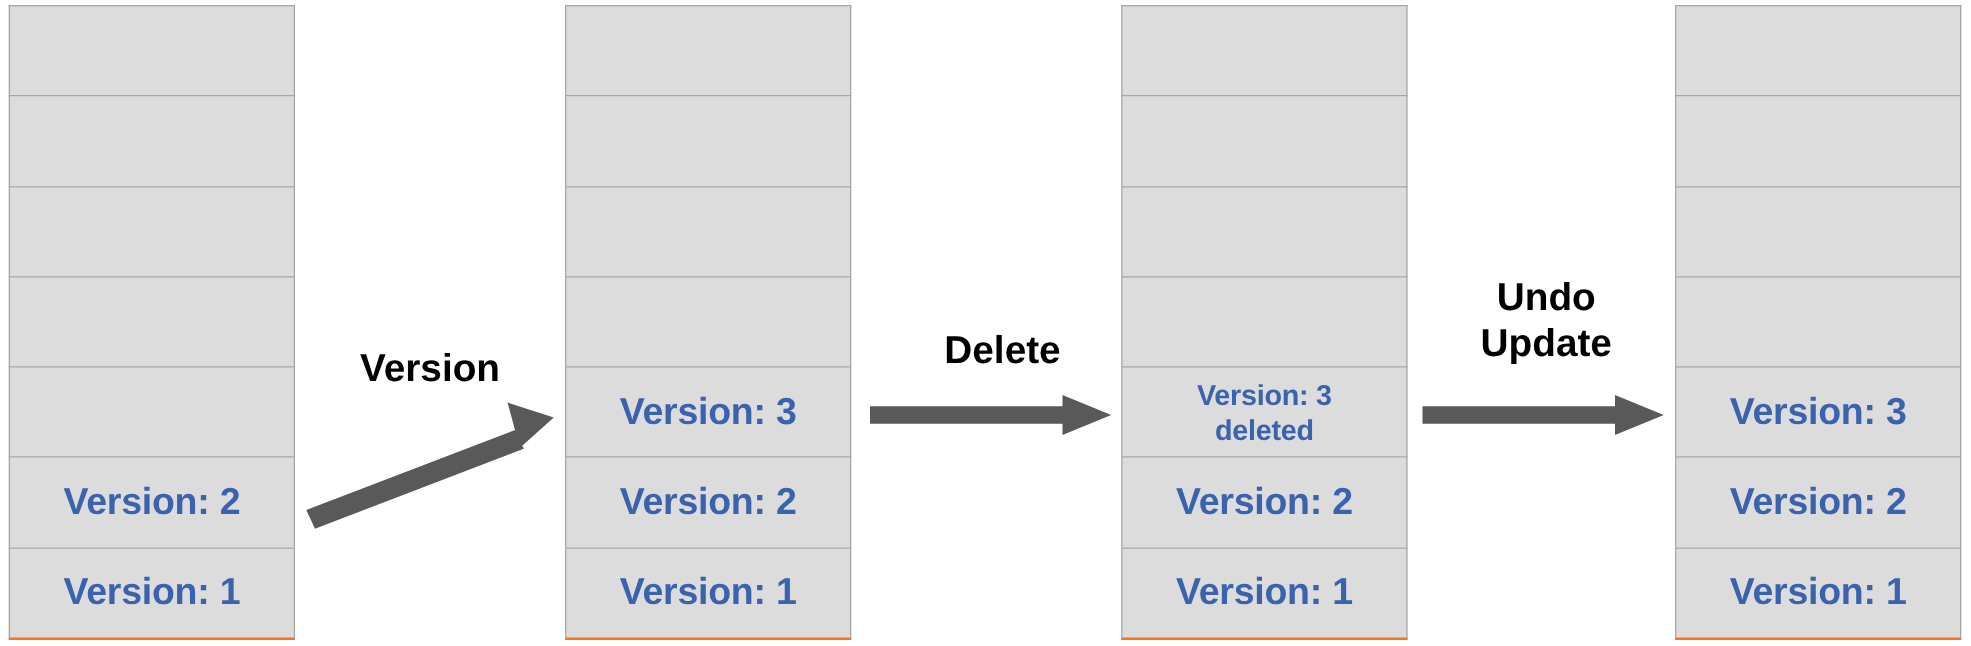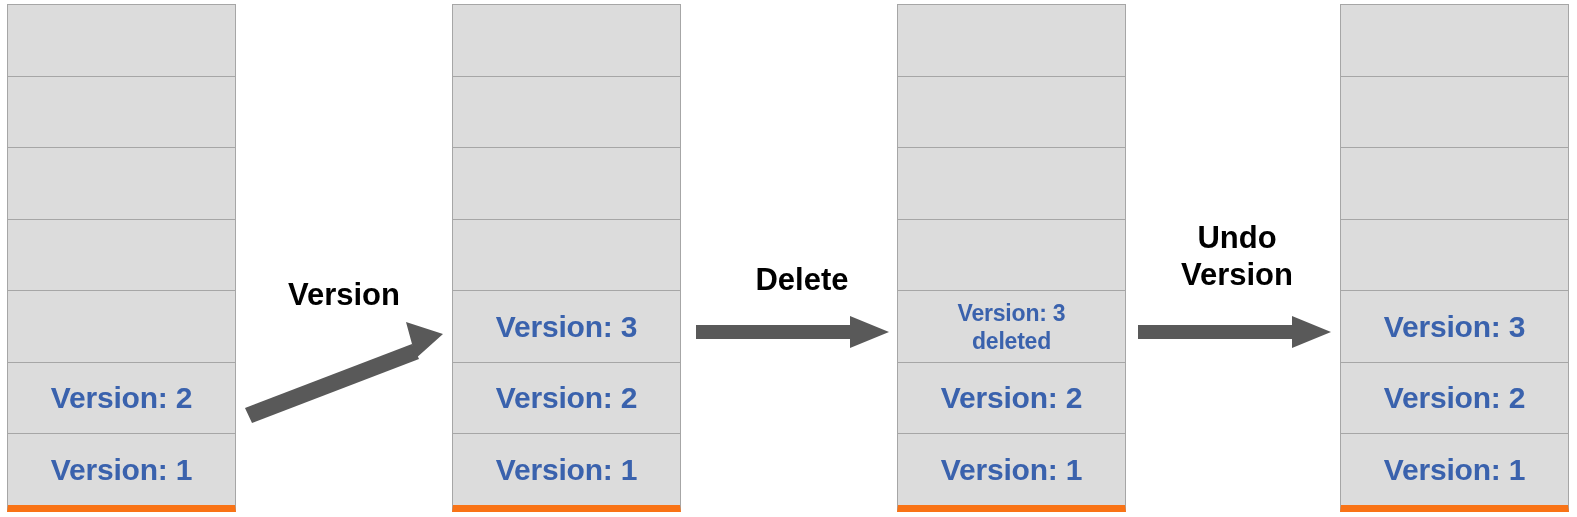--- a/index.html
+++ b/index.html
@@ -43,21 +43,21 @@
     text-align: center;
     line-height: 1.06;
     color: #3a62ad;
     font-weight: bold;
     font-size: 30px;
     letter-spacing: -0.2px;
     padding: 4px 4px;
     white-space: pre-line;
   }
   .cell:last-child {
-    border-bottom: 7px solid #f97316;
+    border-bottom: 2px solid #f97316;
     text-align: center;
   }
   .cell.empty {
     color: transparent;
   }
   .cell.small {
     font-size: 23px;
     line-height: 1.22;
   }
 
@@ -149,21 +149,21 @@
     <div class="cell empty"></div>
     <div class="cell empty"></div>
     <div class="cell small">Version: 3
 deleted</div>
     <div class="cell">Version: 2</div>
     <div class="cell">Version: 1</div>
   </div>
 
   <div class="arrow-group" id="arrow-undo-group">
     <div class="arrow-label" id="label-undo">Undo
-Version</div>
+Update</div>
     <svg class="arrow-svg" width="210" height="140" viewBox="0 0 210 140">
       <g fill="#595959" stroke="none">
         <path d="M 6,105 L 168,105 L 168,119 L 6,119 Z"></path>
         <path d="M 160,96 L 199,112 L 160,128 Z"></path>
       </g>
     </svg>
   </div>
 
   <div class="stack" id="stack-4">
     <div class="cell empty"></div>

